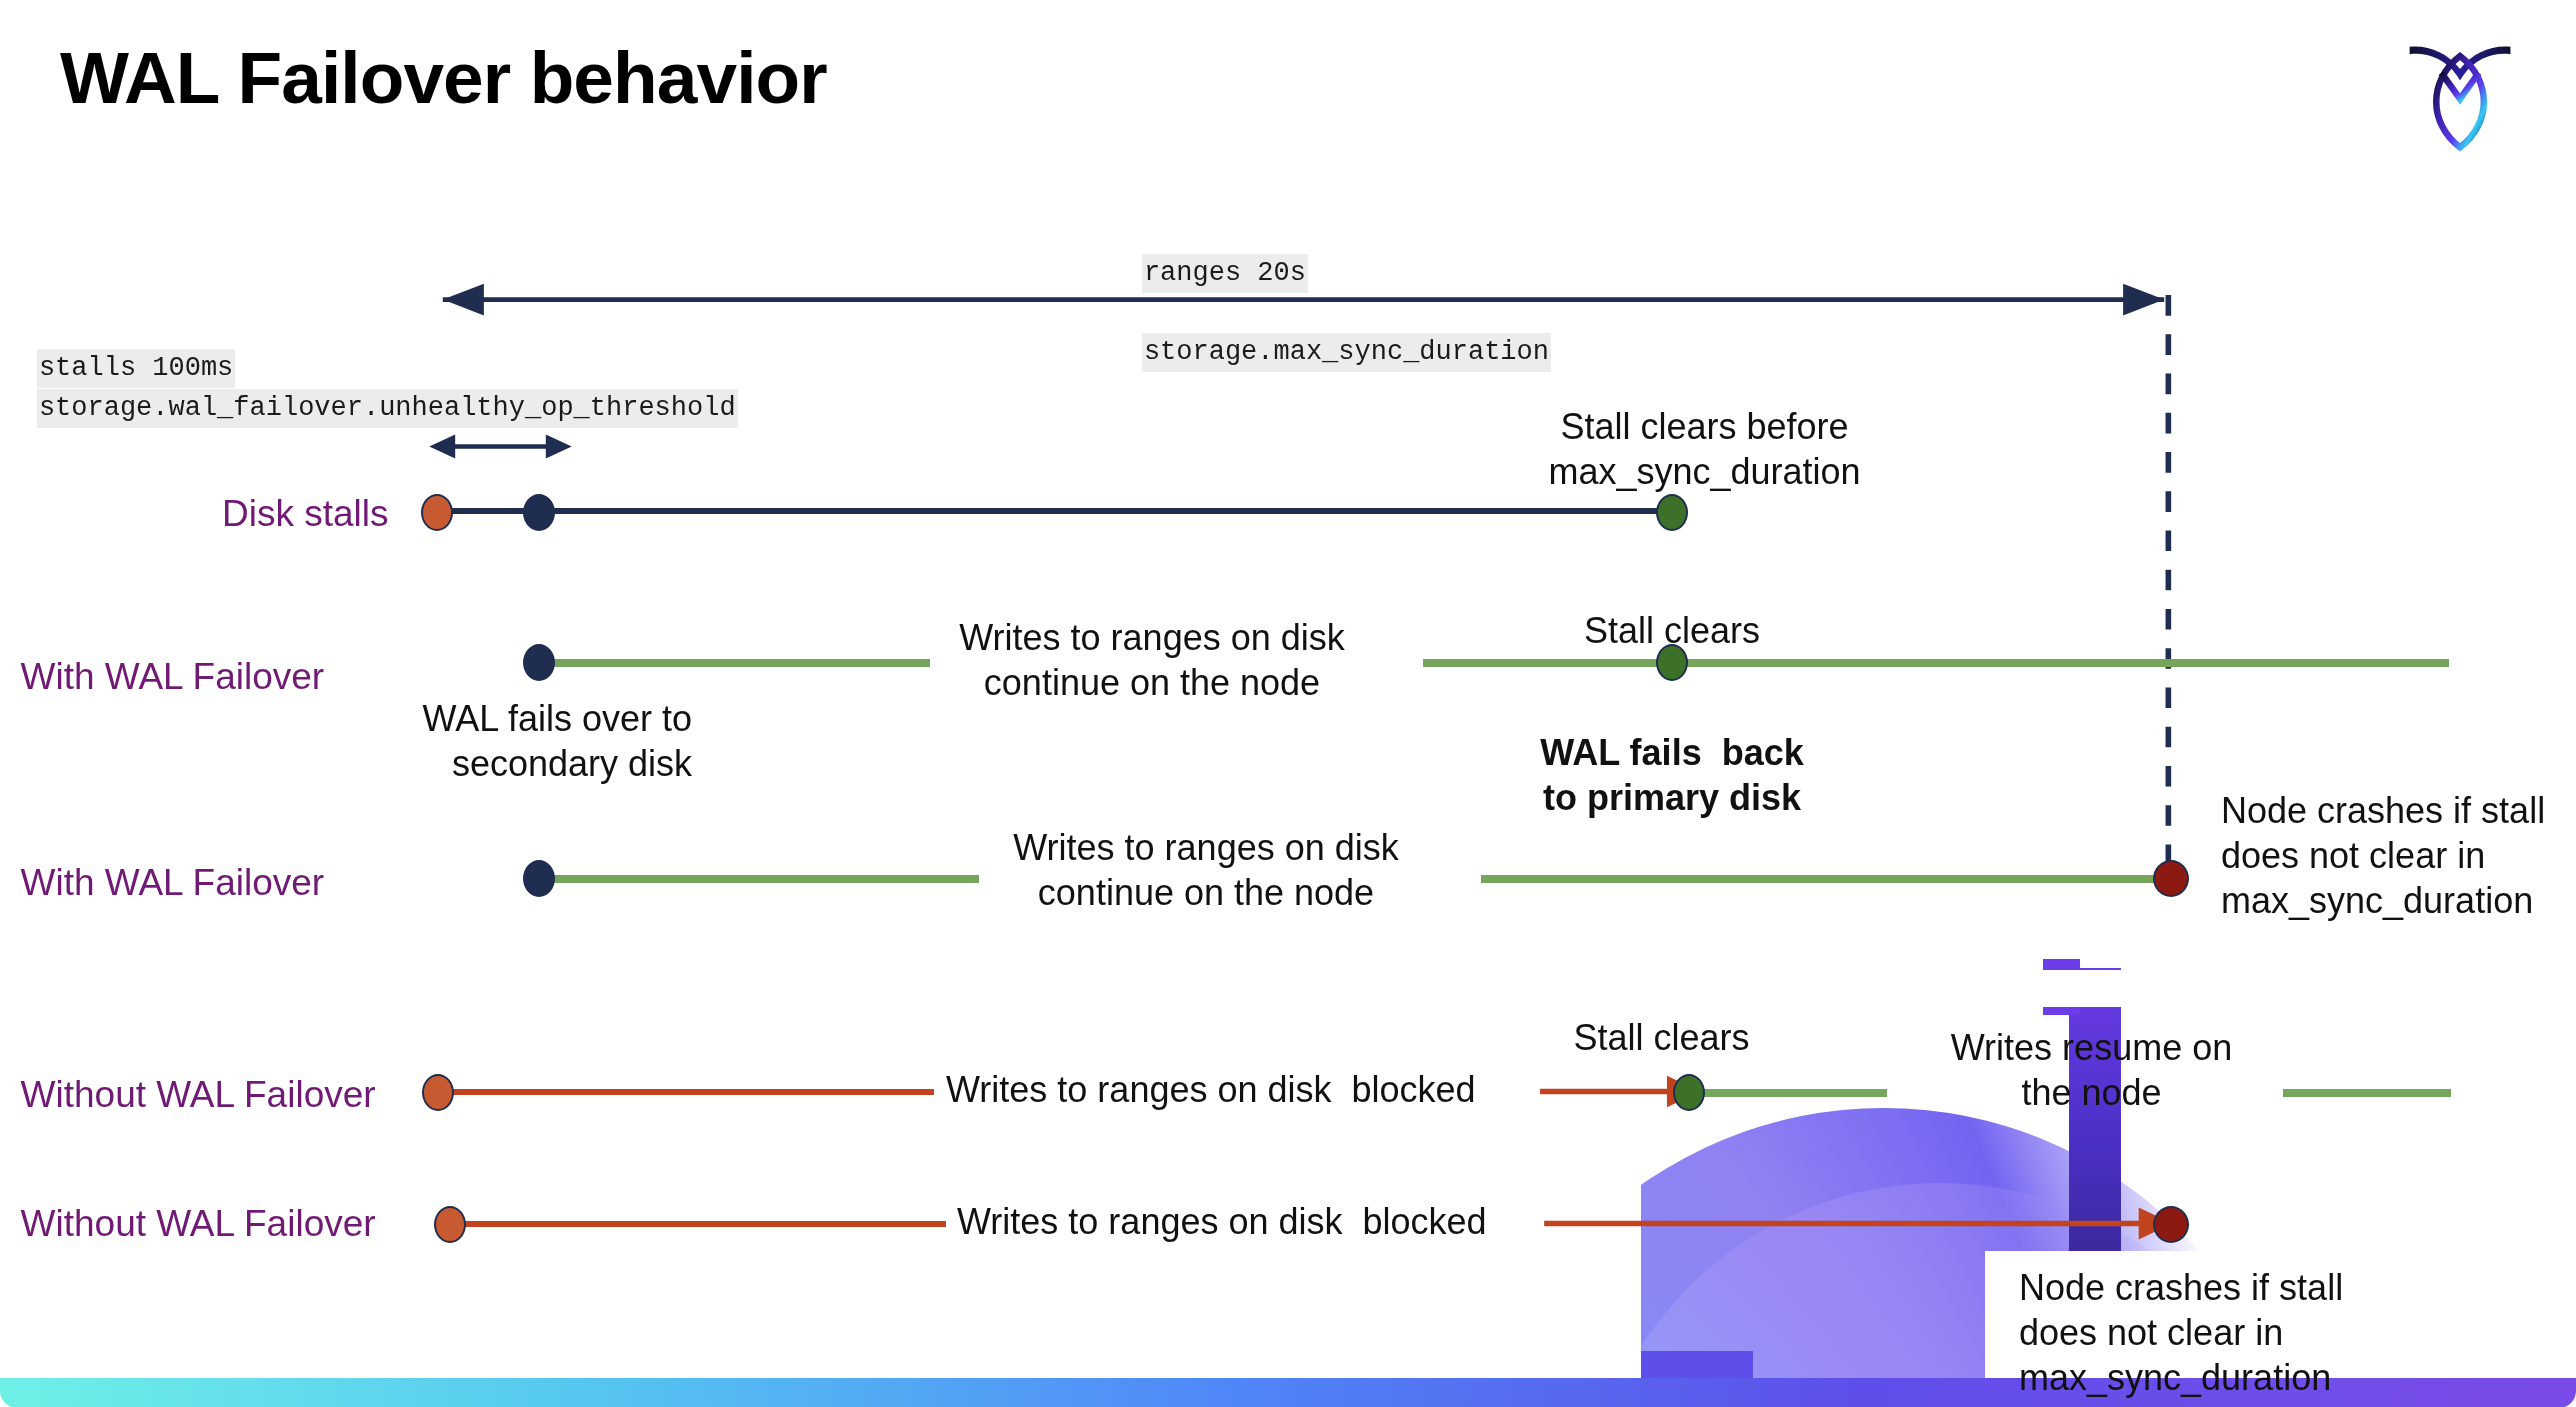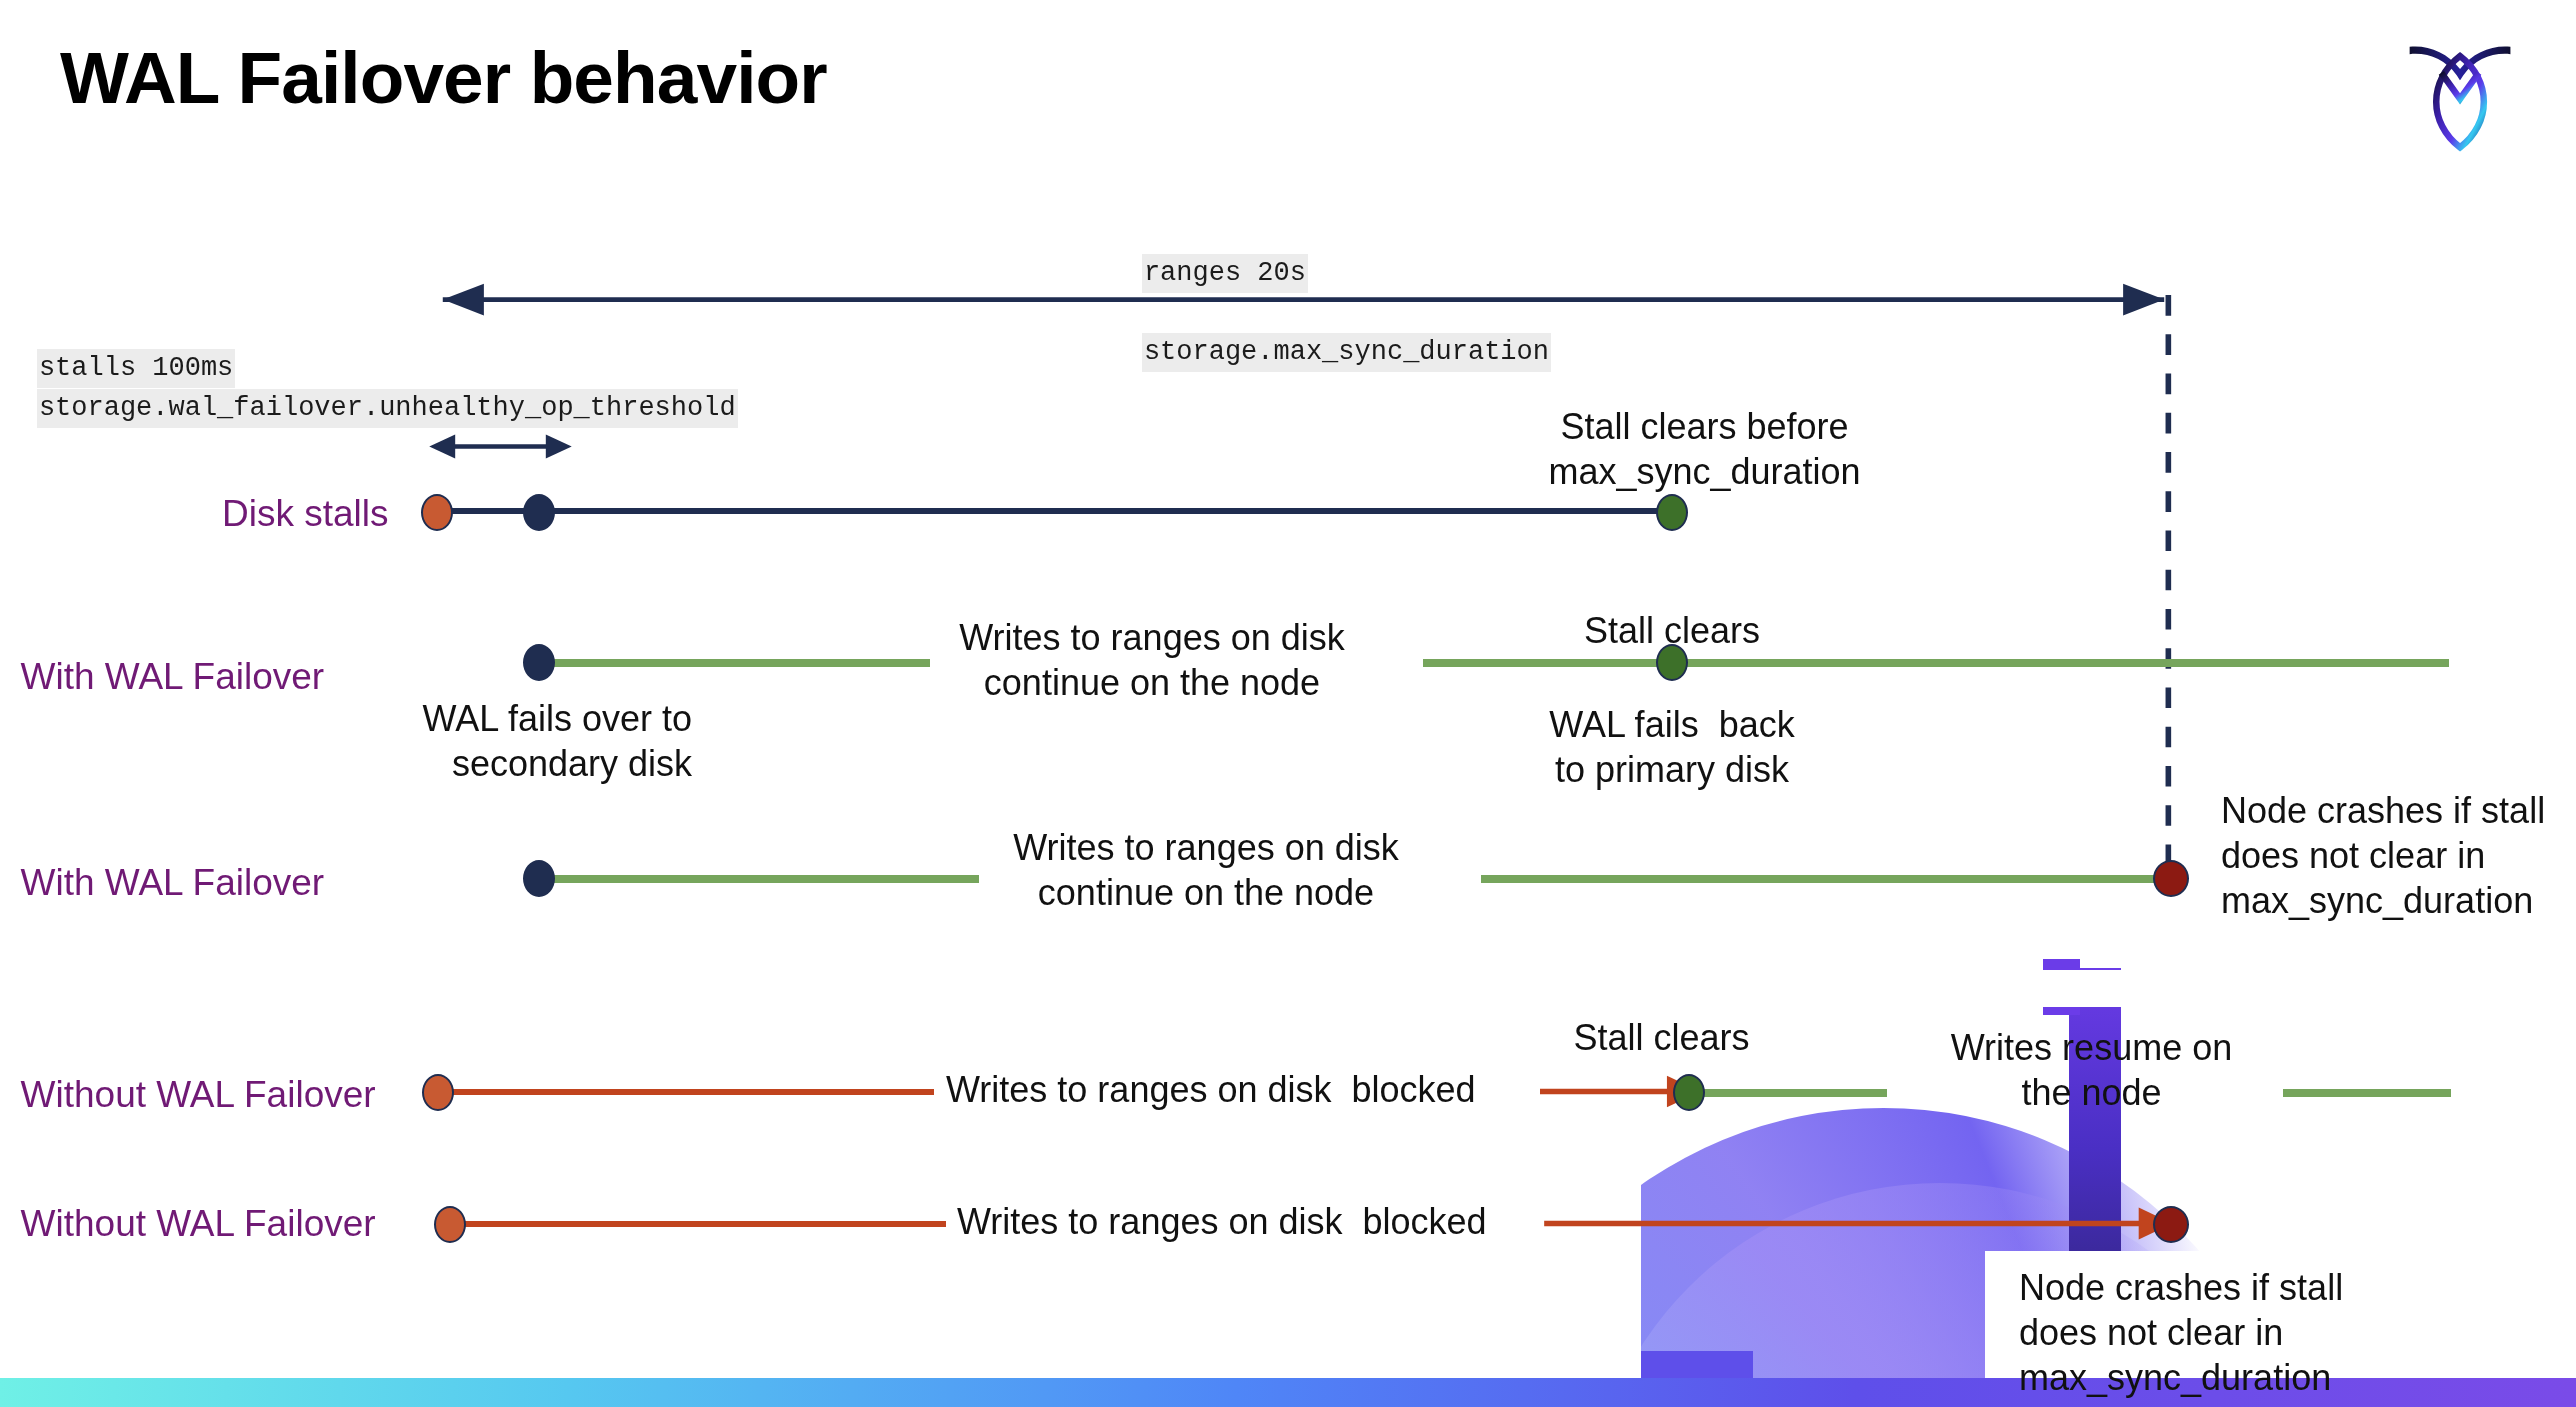--- a/index.html
+++ b/index.html
@@ -3,21 +3,21 @@
 <meta charset="utf-8">
 <style>
   html,body{margin:0;padding:0;}
   body{
     width:2576px;height:1408px;
     background:#ffffff;
     font-family:"Liberation Sans", sans-serif;
     overflow:hidden;
     position:relative;
   }
-  #slide{position:absolute;left:0;top:0;width:2576px;height:1408px;overflow:hidden;background:#fff;}
+  #slide{position:absolute;left:0;top:0;width:2576px;height:1408px;overflow:hidden;background:#fff;border-radius:17px;}
 
   
   .deco{position:absolute;pointer-events:none;}
   #deco-wrap{position:absolute;right:0;bottom:0;width:935px;height:580px;overflow:hidden;}
   .arc{position:absolute;border-radius:50%;}
 
   #bottom-bar{
     position:absolute;left:0;bottom:0;width:2576px;height:30px;
     background:linear-gradient(90deg,#6FF0E6 0%,#56C8F0 22%,#4F86F7 48%,#5E4FEA 72%,#7A4BE8 100%);
   }
@@ -164,21 +164,21 @@
   <div class="seg" style="left:1423px;top:659px;width:1026px;height:7.5px;background:#76A55C;"></div>
 
   <div class="dot" style="left:523px;top:644px;width:32px;height:37px;background:#1F2D50;border-color:#1F2D50;"></div>
   <div class="dot" style="left:1656px;top:644px;width:32px;height:37px;background:#3D7029;"></div>
 
   <div class="lbl c" style="left:402px;top:696px;width:290px;text-align:right;">WAL fails over to
 secondary disk</div>
   <div class="lbl c" style="left:939px;top:615px;width:426px;">Writes to ranges on disk
 continue on the node</div>
   <div class="lbl c" style="left:1527px;top:608px;width:290px;">Stall clears</div>
-  <div class="lbl c" style="left:1527px;top:702px;width:290px;">WAL fails  back
+  <div class="lbl c" style="left:1527px;top:730px;width:290px;font-weight:bold;">WAL fails  back
 to primary disk</div>
 
   <div class="row-label" style="left:20.6px;top:860px;">With WAL Failover</div>
 
   <div class="seg" style="left:542px;top:875px;width:437px;height:7.5px;background:#76A55C;"></div>
   <div class="seg" style="left:1481px;top:875px;width:694px;height:7.5px;background:#76A55C;"></div>
 
   <div class="dot" style="left:523px;top:860px;width:32px;height:37px;background:#1F2D50;border-color:#1F2D50;"></div>
   <div class="dot" style="left:2153px;top:860px;width:36px;height:37px;background:#8C1A12;"></div>
 

